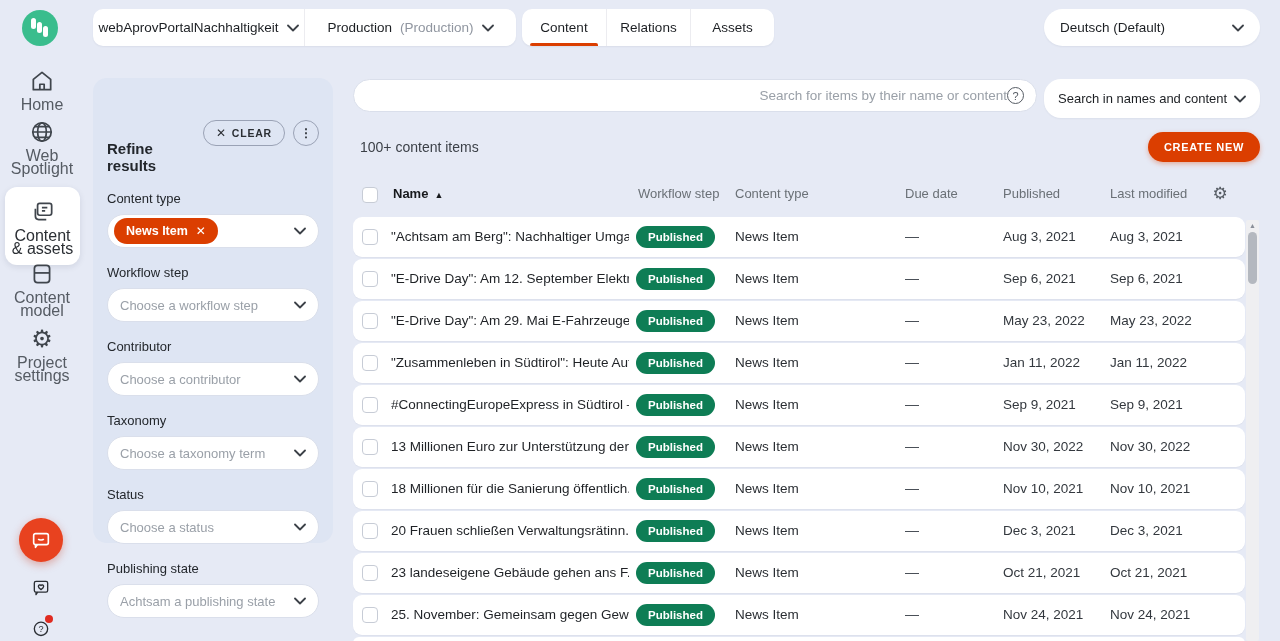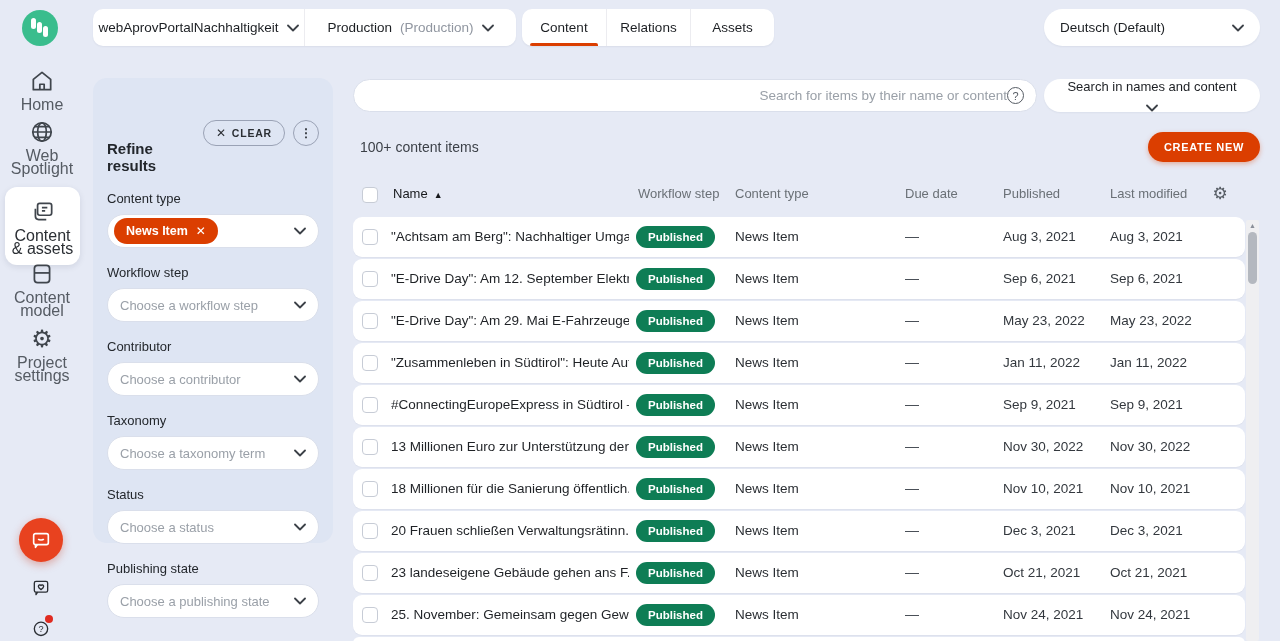--- a/index.html
+++ b/index.html
@@ -84,32 +84,32 @@
     align-items:center;gap:8px;padding:0 12px;font-size:12.5px;font-weight:bold;margin-left:-6px;}
   .chip .cx{font-weight:normal;font-size:12px;cursor:pointer;}
 
   
   .search{left:353px;top:79px;width:684px;height:33px;background:#fff;border:1px solid #dadfeb;
     border-radius:17px;display:flex;align-items:center;padding:0 12px;}
   .search input{border:none;outline:none;flex:1;font-size:13.5px;font-family:inherit;color:var(--txt);text-align:right;}
   .search input::placeholder{color:var(--ph);}
   .qmark{width:17px;height:17px;border:1.4px solid #565c64;border-radius:50%;display:flex;
     align-items:center;justify-content:center;font-size:11px;color:#565c64;cursor:pointer;}
-  .scopepill{left:1044px;top:79px;width:216px;height:33px;background:#fff;border-radius:17px;
+  .scopepill{left:1044px;top:79px;width:216px;height:39px;background:#fff;border-radius:17px;
     display:flex;align-items:center;justify-content:space-between;padding:0 14px;font-size:13px;
-    cursor:pointer;box-shadow:0 1px 2px rgba(20,30,60,.05);flex-direction:column;}
+    cursor:pointer;box-shadow:0 1px 2px rgba(20,30,60,.05);}
 
   .count{left:360px;top:139px;font-size:14px;color:#3c4148;}
   .createbtn{left:1148px;top:132px;width:112px;height:30px;border:none;border-radius:15px;
     background:var(--accent);color:#fff;font-size:11px;font-weight:bold;letter-spacing:.7px;
     cursor:pointer;font-family:inherit;box-shadow:0 2px 5px rgba(219,62,0,.35);}
 
   .thead{left:353px;top:186px;width:892px;height:22px;}
   .thead .c{position:absolute;top:0;font-size:13px;color:var(--muted);white-space:nowrap;}
-  .thead .cname{font-weight:normal;color:#17191c;}
+  .thead .cname{font-weight:bold;color:#17191c;}
   .sortarrow{font-size:9px;color:#17191c;margin-left:6px;}
   .cb{width:16px;height:16px;background:#fff;border:1px solid #c7ccd6;border-radius:4px;cursor:pointer;}
   .thead .cb{position:absolute;left:9px;top:1px;}
   .gearbtn{position:absolute;left:857px;top:-2px;width:20px;height:20px;color:#565c64;
     font-size:17px;line-height:20px;text-align:center;cursor:pointer;}
 
   .rows{left:353px;top:217px;width:892px;}
   .row{position:relative;height:40px;background:#fff;border-radius:9px;margin-bottom:2px;
     box-shadow:0 1px 1px rgba(20,30,60,.04);}
   .row .cb{position:absolute;left:9px;top:12px;}
@@ -278,21 +278,21 @@
   <div class="flabel">Status</div>
   <div class="fselect">
     <span class="ph">Choose a status</span>
     <svg class="chev" viewBox="0 0 12 8">
         <polyline points="1,1.5 6,6.5 11,1.5"></polyline>
       </svg>
   </div>
 
   <div class="flabel">Publishing state</div>
   <div class="fselect">
-    <span class="ph">Choose a publishing state</span>
+    <span class="ph">Achtsam a publishing state</span>
     <svg class="chev" viewBox="0 0 12 8">
         <polyline points="1,1.5 6,6.5 11,1.5"></polyline>
       </svg>
   </div>
 </div>
 
 <div class="abs search">
   <input type="text" placeholder="Search for items by their name or content" style="">
   <div class="qmark">?</div>
 </div>

